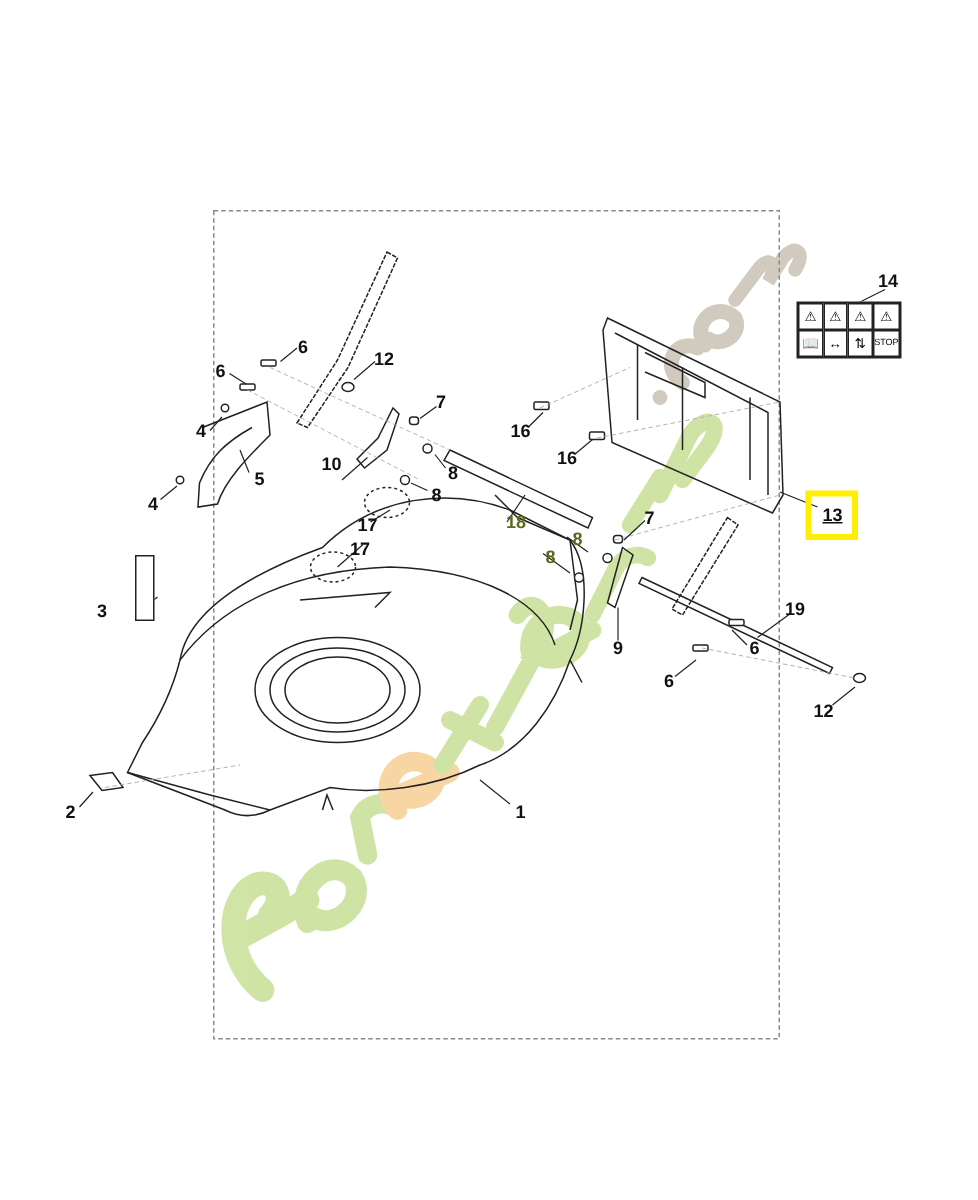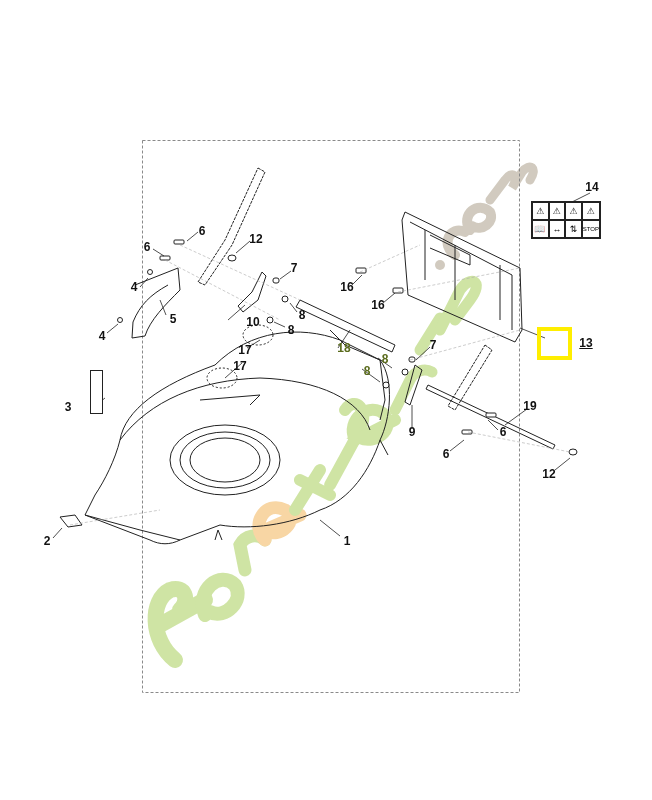--- a/index.html
+++ b/index.html
@@ -162,24 +162,24 @@
     <div class="callout" style="left: 147px; top: 247px;">6</div>
     <div class="callout" style="left: 503px; top: 432px;">6</div>
     <div class="callout" style="left: 446px; top: 454px;">6</div>
     <div class="callout" style="left: 294px; top: 268px;">7</div>
     <div class="callout" style="left: 433px; top: 345px;">7</div>
     <div class="callout" style="left: 302px; top: 315px;">8</div>
     <div class="callout" style="left: 291px; top: 330px;">8</div>
     <div class="callout green" style="left: 385px; top: 359px;">8</div>
     <div class="callout green" style="left: 367px; top: 371px;">8</div>
     <div class="callout" style="left: 412px; top: 432px;">9</div>
-    <div class="callout" style="left: 221px; top: 322px; margin-left: 32px;">10</div>
+    <div class="callout" style="left: 221px; top: 309px;">10</div>
     <div class="callout" style="left: 530px; top: 406px;">19</div>
     <div class="callout" style="left: 256px; top: 239px;">12</div>
     <div class="callout" style="left: 549px; top: 474px;">12</div>
-    <div class="callout" style="left: 586px; top: 343px; text-decoration: underline;">13</div>
+    <div class="callout" style="left: 555px; top: 343px; text-decoration: underline;">13</div>
     <div class="callout" style="left: 592px; top: 187px;">14</div>
     <div class="callout" style="left: 347px; top: 287px;">16</div>
     <div class="callout" style="left: 378px; top: 305px;">16</div>
     <div class="callout" style="left: 245px; top: 350px;">17</div>
     <div class="callout" style="left: 240px; top: 366px;">17</div>
     <div class="callout green" style="left: 344px; top: 348px; text-align: right;">18</div>
   </div>
 
 </body></html>

